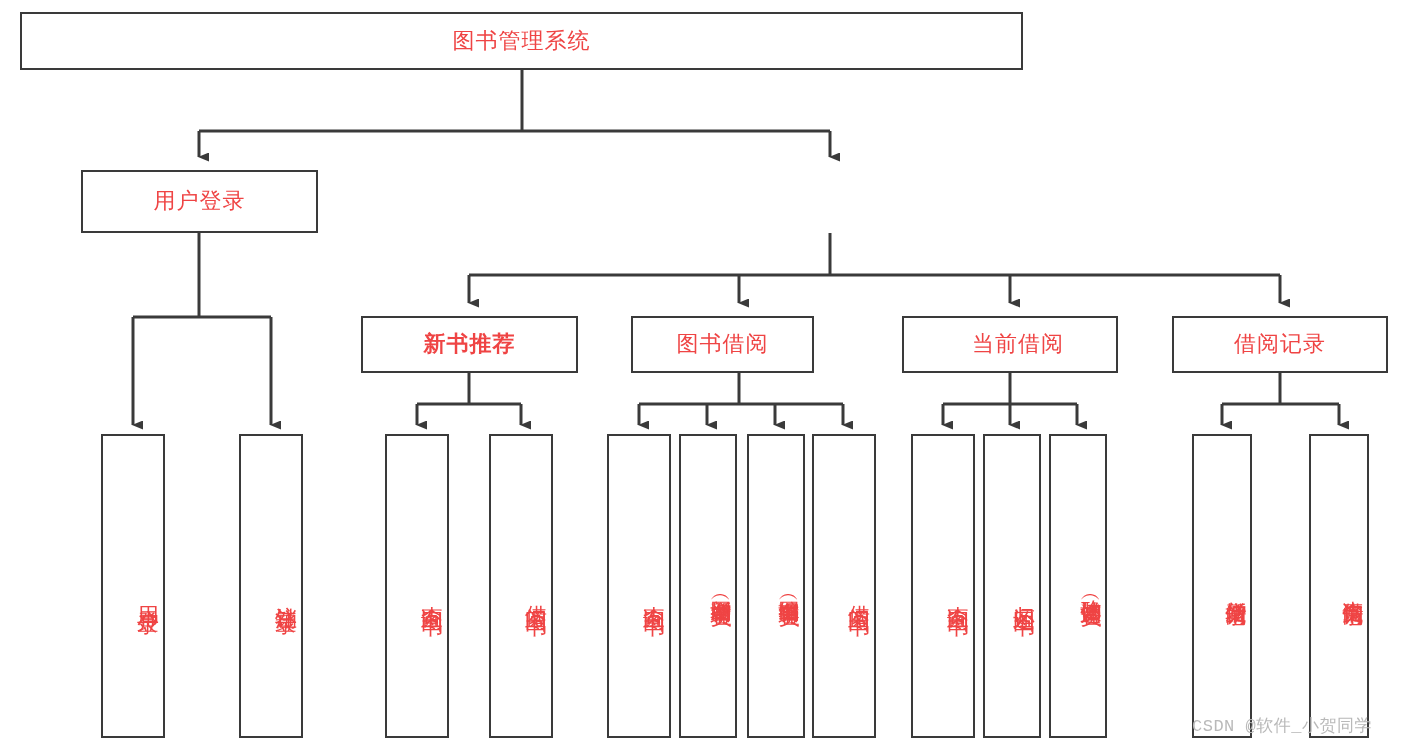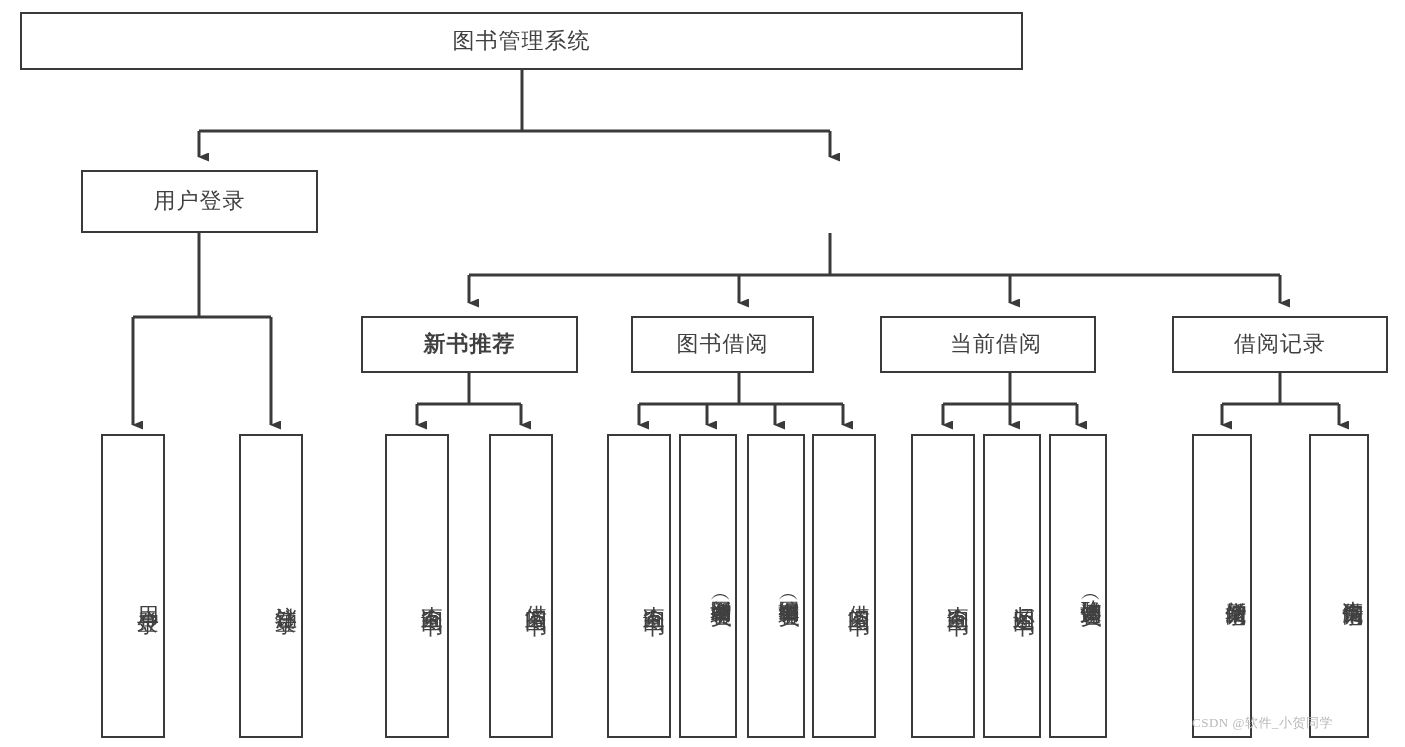--- a/index.html
+++ b/index.html
@@ -27,21 +27,21 @@
     pointer-events: none;
   }
   .node {
     position: absolute;
     box-sizing: border-box;
     border: 2px solid #3a3a3a;
     background: #ffffff;
     display: flex;
     align-items: center;
     justify-content: center;
-    color: #404040;
+    color: #ef4444;
   }
   .node.horiz {
     font-size: 22px;
     letter-spacing: 1px;
     line-height: 1.2;
   }
   .node.vert {
     writing-mode: vertical-rl;
     text-orientation: upright;
     font-size: 22px;
@@ -56,25 +56,25 @@
   .node.vert.tight {
     letter-spacing: 1px;
     padding-top: 12px;
     font-size: 21px;
   }
   .node-label {
     display: block;
   }
   .watermark {
     position: absolute;
-    font-size: 13px;
+    font-size: 17px;
     color: #b9b9b9;
     letter-spacing: 0.5px;
     white-space: nowrap;
-    font-family: Liberation Serif, serif;
+    font-family: Liberation Mono, monospace;
   }
 </style>
 </head>
 <body>
 
 <div id="canvas">
 
   <svg class="wires" viewBox="0 0 1405 747" xmlns="http://www.w3.org/2000/svg">
     <defs>
       <marker id="arw" markerWidth="9" markerHeight="11" refX="4.5" refY="10" orient="auto" markerUnits="userSpaceOnUse">
@@ -135,21 +135,21 @@
 
 
   <div class="node horiz" style="left:361px; top:316px; width:217px; height:57px;font-weight:bold;">
     <span class="node-label">新书推荐</span>
   </div>
 
   <div class="node horiz" style="left:631px; top:316px; width:183px; height:57px;">
     <span class="node-label">图书借阅</span>
   </div>
 
-  <div class="node horiz" style="left:880px; top:316px; width:216px; height:57px;padding-left:16px;">
+  <div class="node horiz" style="left:902px; top:316px; width:216px; height:57px;padding-left:16px;">
     <span class="node-label">当前借阅</span>
   </div>
 
   <div class="node horiz" style="left:1172px; top:316px; width:216px; height:57px;font-family:Liberation Serif, serif;">
     <span class="node-label">借阅记录</span>
   </div>
 
   <div class="node vert" style="left:101px; top:434px; width:64px; height:304px;">
     <span class="node-label">用户登录</span>
   </div>

